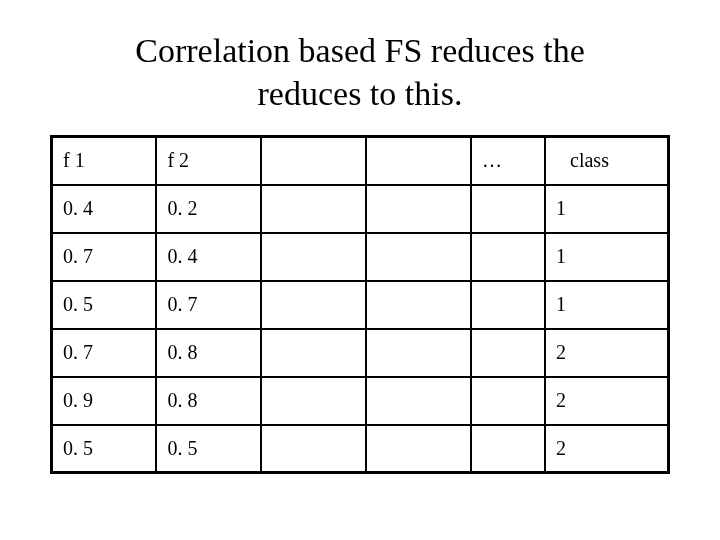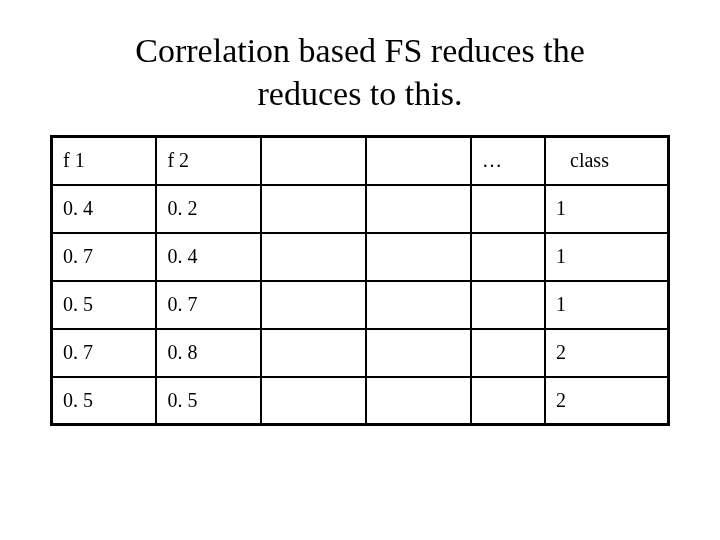--- a/index.html
+++ b/index.html
@@ -83,20 +83,28 @@
   </tr>
   <tr>
     <td>0. 7</td>
     <td>0. 8</td>
     <td></td>
     <td></td>
     <td></td>
     <td>2</td>
   </tr>
   <tr>
+    <td>0. 9</td>
+    <td>0. 8</td>
+    <td></td>
+    <td></td>
+    <td></td>
+    <td>2</td>
+  </tr>
+  <tr>
     <td>0. 5</td>
     <td>0. 5</td>
     <td></td>
     <td></td>
     <td></td>
     <td>2</td>
   </tr>
 </tbody>
   </table>
 

